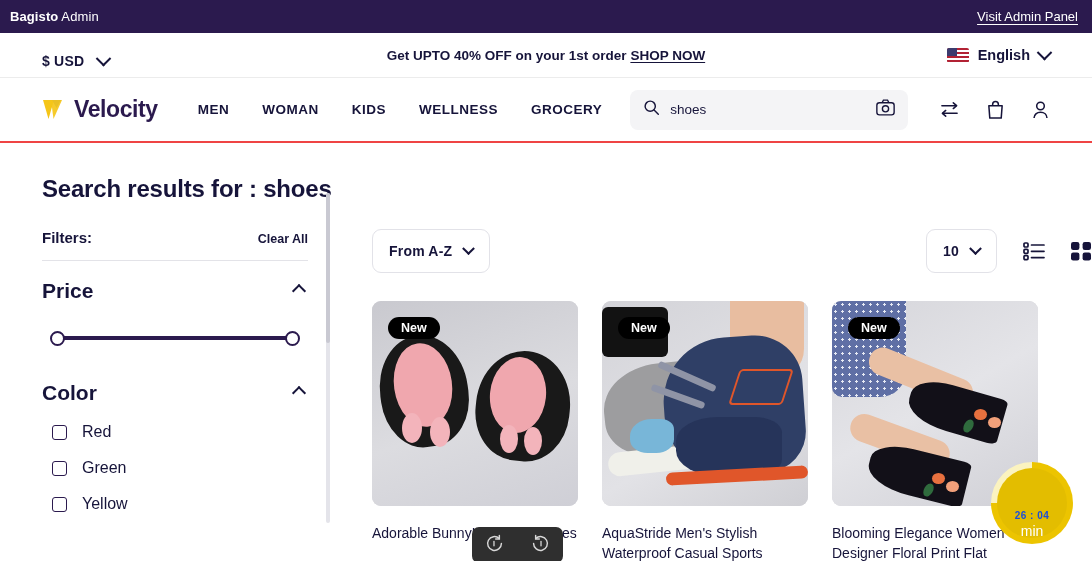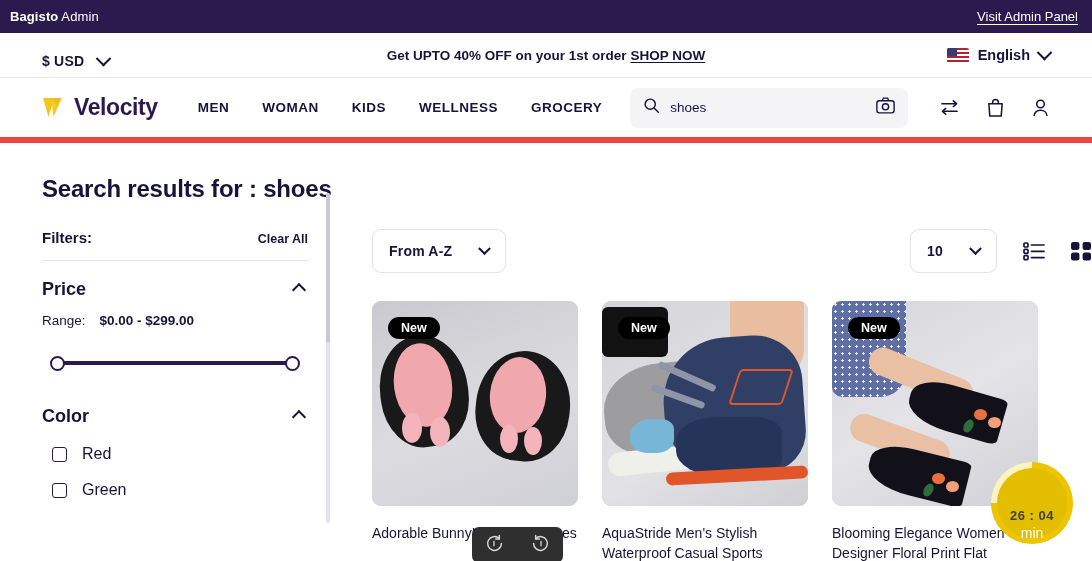--- a/index.html
+++ b/index.html
@@ -48,21 +48,21 @@
   }
   .flag .stripes { position:absolute; inset:0;
     background: repeating-linear-gradient(#b22234 0 2px, #ffffff 2px 4px); }
   .flag .canton { position:absolute; left:0; top:0; width:10px; height:8px; background:#3c3b6e; }
   .chev { width: 11px; height: 11px; border-right: 2px solid #16143a; border-bottom: 2px solid #16143a;
           transform: rotate(45deg) translate(-2px,-2px); flex: none; }
 
   
   .header {
     height: 65px; display: flex; align-items: center; gap: 0;
-    padding: 0 42px; border-bottom: 6px solid #ef4444; background:#fff;
+    padding: 0 42px; border-bottom: 2px solid #ef4444; background:#fff;
   }
   .logo { display: flex; align-items: center; gap: 6px; cursor: pointer; margin-right: 40px;}
   .logo-mark { position: relative; width: 26px; height: 26px; flex: none;}
   .logo-text { font-size: 23px; font-weight: 800; color: #2b1a4e; letter-spacing: -0.4px; }
   .nav { display: flex; align-items: center; gap: 33px; }
   .nav a {
     font-size: 13.5px; font-weight: 600; color: #16143a; letter-spacing: .5px;
     text-decoration: none; cursor: pointer; white-space: nowrap;
   }
   .search-wrap {
@@ -86,21 +86,21 @@
   
   .sidebar { width: 288px; flex: none; position: relative; padding-right: 22px; }
   .filters-head {
     display: flex; align-items: baseline; justify-content: space-between;
     padding-bottom: 14px; border-bottom: 1px solid #e3e3e8;
   }
   .filters-head .lbl { font-size: 15px; font-weight: 700; }
   .filters-head .clear { font-size: 12.5px; font-weight: 700; cursor: pointer; color:#16143a; }
   .fgroup { padding-top: 18px; }
   .fgroup-head { display: flex; align-items: center; justify-content: space-between; cursor: pointer;}
-  .fgroup-head .t { font-size: 18px; font-weight: 700; }
+  .fgroup-head .t { font-size: 21px; font-weight: 700; }
   .caret-up { width: 10px; height: 10px; border-left: 2px solid #16143a; border-top: 2px solid #16143a;
               transform: rotate(45deg); margin-right: 4px; }
   .range-row { margin-top: 13px; display: flex; align-items: baseline; gap: 14px; }
   .range-row .k { font-size: 13.5px; color: #16143a; }
   .range-row .v { font-size: 13.5px; font-weight: 700; }
   .slider { margin-top: 26px; position: relative; height: 18px; }
   .slider .track { position: absolute; top: 7px; left: 12px; right: 12px; height: 4px; background: #2b1a4e; border-radius: 3px;}
   .knob { position: absolute; top: 2px; width: 15px; height: 15px; border-radius: 50%;
           background: #ffffff; border: 2.5px solid #2b1a4e; cursor: pointer; }
   .knob.lo { left: 8px; } .knob.hi { right: 8px; }
@@ -112,21 +112,21 @@
     position: absolute; right: 0; top: -36px; width: 4px; height: 330px;
     background: #e4e4ea; border-radius: 3px;
   }
   .side-scroll .thumb { position:absolute; top:0; left:0; width:4px; height:150px; background:#c9c9d2; border-radius:3px;}
 
   
   .listing { flex: 1; padding-left: 42px; }
   .toolbar { display: flex; align-items: center; }
   .select-box {
     border: 1px solid #e2e2e8; border-radius: 9px; background: #fff;
-    height: 44px; display: flex; align-items: center; gap: 28px; padding: 0 16px; cursor: pointer;
+    height: 44px; display: flex; align-items: center; gap: 12px; padding: 0 16px; cursor: pointer;
   }
   .select-box .sv { font-size: 14px; font-weight: 600; color: #16143a; letter-spacing: .2px;}
   .chev-sm { width: 9px; height: 9px; border-right: 2px solid #16143a; border-bottom: 2px solid #16143a;
              transform: rotate(45deg) translate(-2px,-2px); }
   .toolbar-right { margin-left: auto; display: flex; align-items: center; gap: 26px; }
   .view-ic { cursor: pointer; display: flex; }
 
   .grid { display: flex; gap: 24px; margin-top: 28px; }
   .card { width: 206px; flex: none; position: relative; }
   .thumb {
@@ -199,21 +199,21 @@
     position: absolute; left: 991px; top: 462px; width: 82px; height: 82px; z-index: 40;
   }
   .timer .ring {
     position:absolute; inset:0; border-radius:50%;
     background: conic-gradient(#ecc400 0 75%, #fbf3c0 75% 100%);
   }
   .timer .inner {
     position:absolute; inset:6px; border-radius:50%; background:#e3bd00;
     display:flex; flex-direction:column; align-items:center; justify-content:center; gap:2px;
   }
-  .timer .t1 { color:#404040; font-size:13px; font-weight:600; letter-spacing:.5px;margin-top:43px;}
+  .timer .t1 { color:#1d4ed8; font-size:10px; font-weight:600; letter-spacing:.5px;margin-top:43px;}
   .timer .t2 { color:#fff; font-size:14px; }
 </style>
 </head>
 <body>
 
 <div class="admin-bar">
   <div class="admin-brand">
     <b>Bagisto</b><span class="light"> Admin</span>
   </div>
   <span class="admin-link">Visit Admin Panel</span>
@@ -310,43 +310,43 @@
     <div class="filters-head">
       <span class="lbl">Filters:</span>
       <span class="clear">Clear All</span>
     </div>
 
     <div class="fgroup">
       <div class="fgroup-head">
         <span class="t">Price</span>
         <span class="caret-up"></span>
       </div>
-      <div class="range-row">
-        <span class="k">Range:</span>
-        <span class="v">$0.00 - $299.00</span>
-      </div>
       <div class="slider">
         <div class="track"></div>
         <div class="knob lo"></div>
         <div class="knob hi"></div>
       </div>
     </div>
 
     <div class="fgroup color">
       <div class="fgroup-head">
         <span class="t">Color</span>
         <span class="caret-up"></span>
       </div>
       <div class="opt">
         <span class="cbox"></span>
         <span class="ol">Red</span>
       </div>
       <div class="opt">
         <span class="cbox"></span>
         <span class="ol">Green</span>
+      </div>
+      <div class="opt">
+        <span class="cbox"></span>
+        <span class="ol">Yellow</span>
       </div>
     </div>
   </aside>
 
   <section class="listing">
     <div class="toolbar">
       <div class="select-box">
         <span class="sv">From A-Z</span>
         <span class="chev-sm"></span>
       </div>

